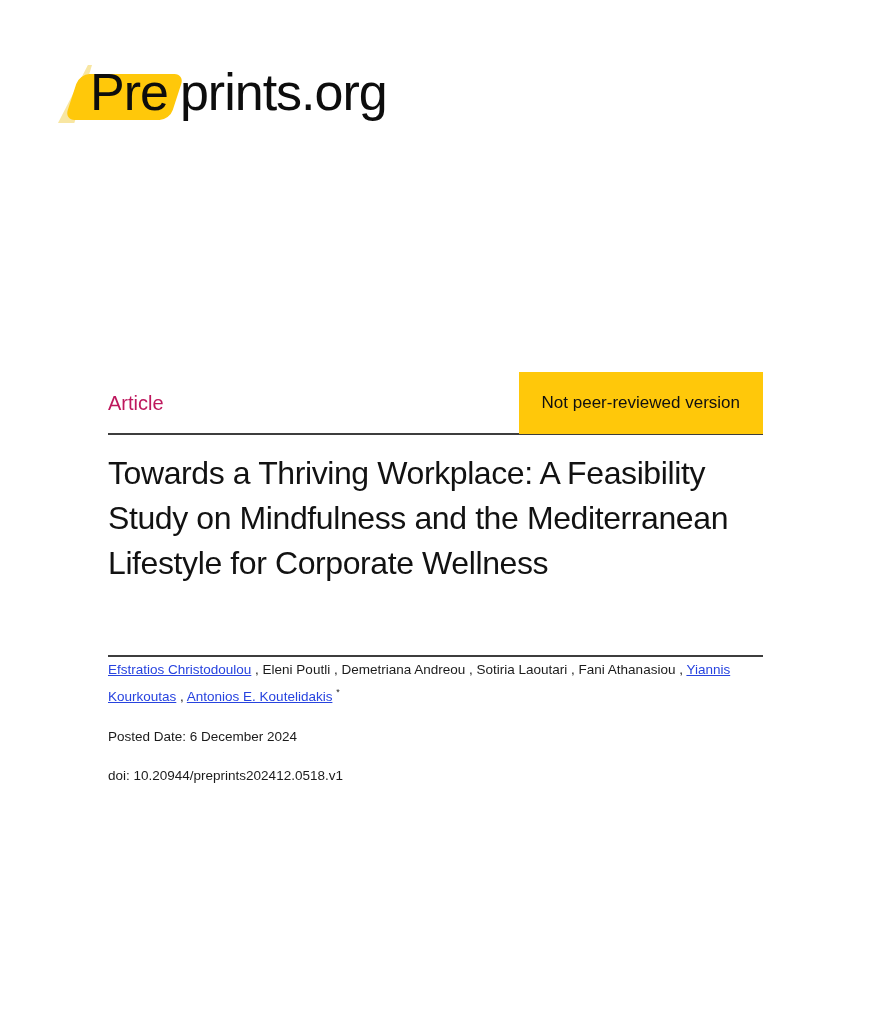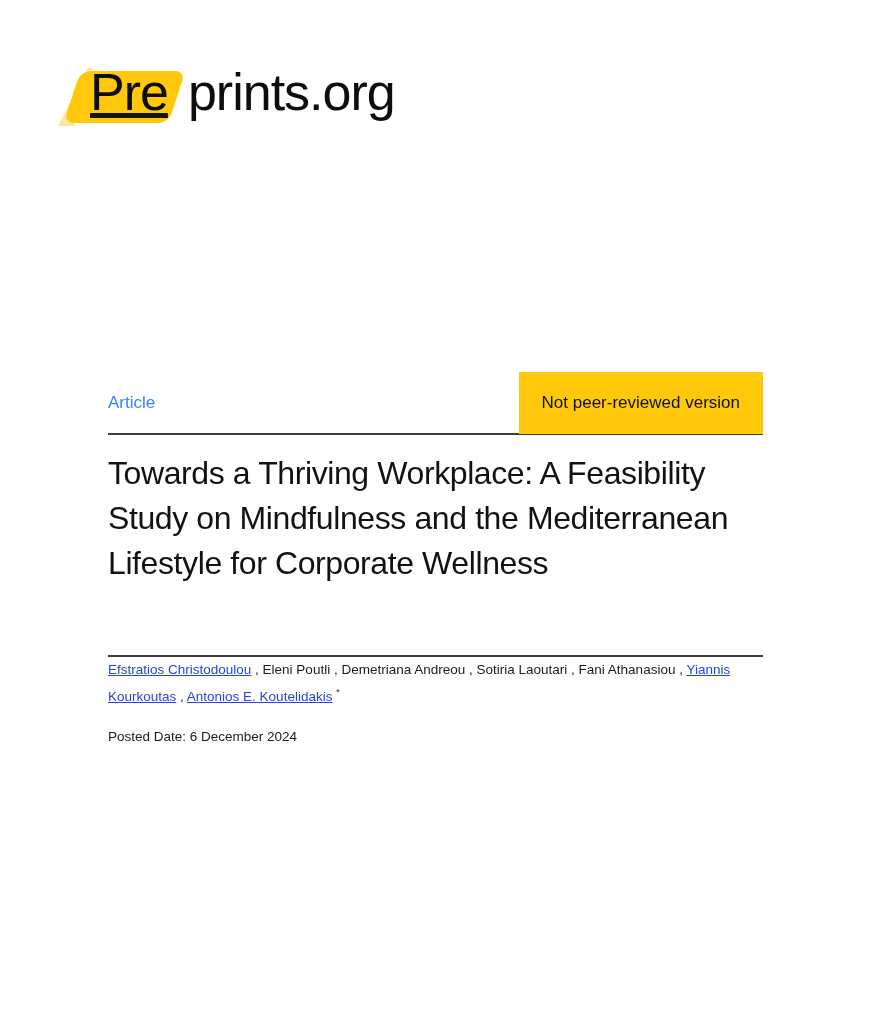--- a/index.html
+++ b/index.html
@@ -9,33 +9,33 @@
     --ink:#141414;
     --rule:#3d3d3d;
   }
   *{box-sizing:border-box;}
   html,body{margin:0;padding:0;background:#ffffff;}
   body{font-family:"Liberation Sans","DejaVu Sans",sans-serif;color:var(--ink);}
   .page{position:relative;width:870px;height:1023px;background:#ffffff;overflow:hidden;}
 
   
   .logo{position:absolute;left:72px;top:66px;display:flex;align-items:baseline;}
-  .logo-mark{position:relative;display:inline-flex;align-items:center;height:52px;padding:0 9px 10px 18px;text-decoration:underline;}
+  .logo-mark{position:relative;display:inline-flex;align-items:center;height:46px;padding:0 9px 10px 18px;}
   .mark-pale{position:absolute;left:-14px;bottom:-3px;width:34px;height:58px;background:var(--pale-yellow);
              clip-path:polygon(88% 0,100% 0,48% 100%,0 100%);z-index:0;}
   .mark-box{position:absolute;inset:0;background:var(--brand-yellow);border-radius:10px;
             transform:skewX(-18deg);z-index:1;}
   .mark-text{position:relative;z-index:2;font-size:52px;line-height:52px;font-weight:500;
              letter-spacing:-1px;color:#0d0d0d;}
-  .logo-rest{font-size:52px;line-height:52px;font-weight:500;letter-spacing:-1px;color:#0d0d0d;margin-left:11px;}
+  .logo-rest{font-size:52px;line-height:52px;font-weight:500;letter-spacing:-1px;color:#0d0d0d;margin-left:3px;}
 
   
   .content{position:absolute;left:108px;top:383px;width:655px;}
   .meta-row{display:flex;justify-content:space-between;align-items:center;height:40px;}
-  .article-type{font-size:17px;color:#3b82f6;}
+  .article-type{font-size:20px;color:#be185d;}
   .review-badge{background:var(--brand-yellow);color:#101010;font-size:17px;
                 padding:20px 23px;line-height:22px;}
   .rule{border:none;border-top:2px solid var(--rule);margin:10px 0 0 0;}
   .rule-2{margin-top:69px;}
   .paper-title{margin:16px 0 10px 0;font-size:32px;line-height:45px;font-weight:500;
                letter-spacing:-0.4px;color:#121212;}
   .authors{margin-top:1px;font-size:13.5px;line-height:23px;color:#1b1b1b;}
   .author-link{color:var(--link-blue);text-decoration:underline;cursor:pointer;}
   .author-plain{color:#1b1b1b;}
   .corr{font-size:9px;color:#1b1b1b;}
@@ -65,17 +65,18 @@
     <hr class="rule">
 
     <h1 class="paper-title">Towards a Thriving Workplace: A Feasibility Study on Mindfulness and the Mediterranean Lifestyle for Corporate Wellness</h1>
 
     <hr class="rule rule-2">
 
     <p class="authors"><a class="author-link">Efstratios Christodoulou</a> , <span class="author-plain">Eleni Poutli</span> , <span class="author-plain">Demetriana Andreou</span> , <span class="author-plain">Sotiria Laoutari</span> , <span class="author-plain">Fani Athanasiou</span> , <a class="author-link">Yiannis Kourkoutas</a> , <a class="author-link">Antonios E. Koutelidakis</a> <sup class="corr">*</sup></p>
 
     <p class="detail-line">Posted Date: 6 December 2024</p>
 
+    <p class="detail-line">doi: 10.20944/preprints202412.0518.v1</p>
 
 
   </div>
 
 </div>
 
 </body></html>

